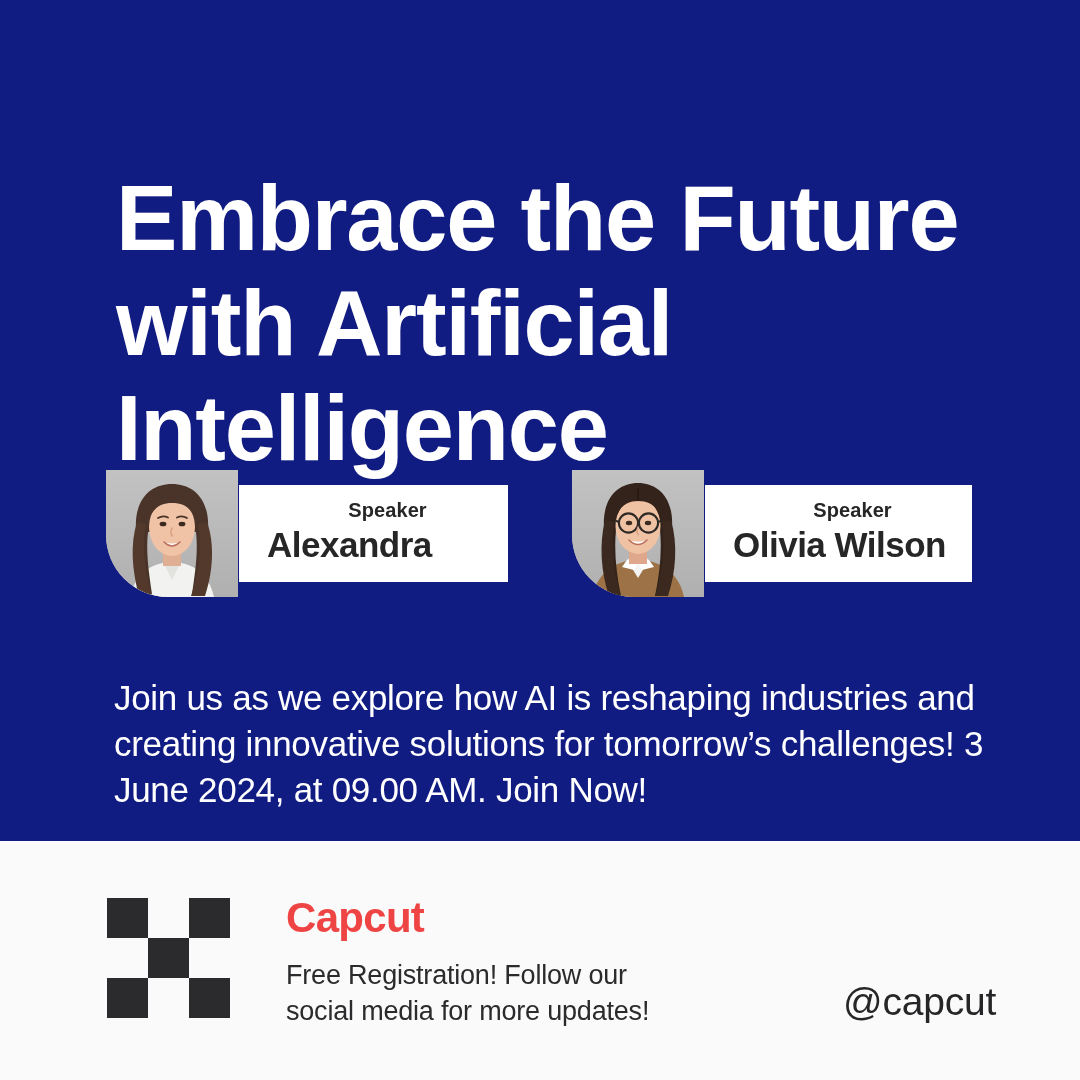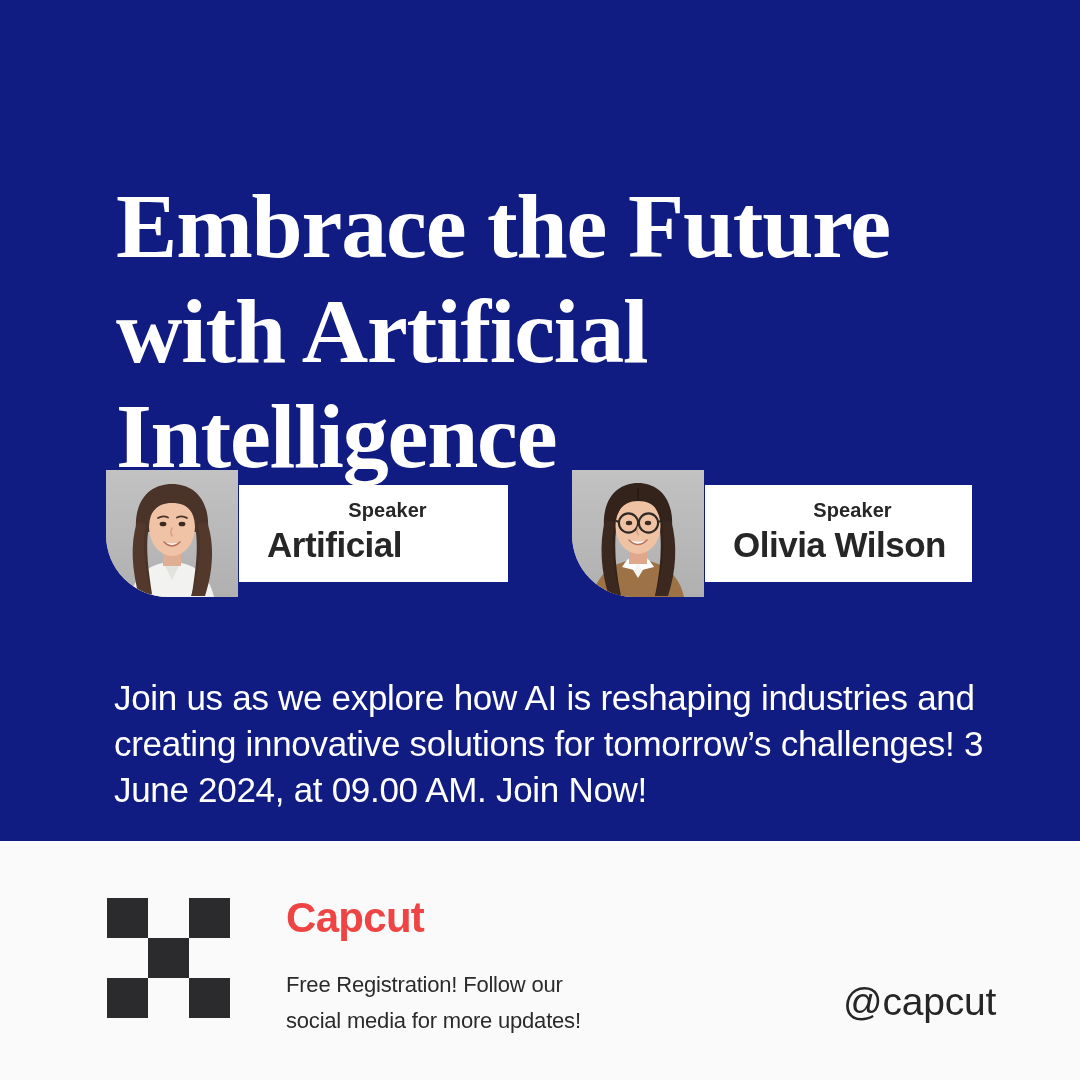--- a/index.html
+++ b/index.html
@@ -26,29 +26,28 @@
     left: 0;
     top: 0;
     width: 1080px;
     height: 841px;
     background: #111C82;
   }
 
   .headline {
     position: absolute;
     left: 116px;
-    top: 112px;
+    top: 104px;
     width: 900px;
     color: #ffffff;
     font-size: 92px;
     line-height: 105px;
     font-weight: 700;
     letter-spacing: -1.2px;
     white-space: pre-line;
-    font-family: Liberation Serif, serif;
   }
 
   
   .speakers {
     position: absolute;
     left: 106px;
     top: 470px;
     width: 880px;
     height: 130px;
   }
@@ -144,22 +143,22 @@
     width: 470px;
   }
   .brand-name {
     font-size: 42px;
     font-weight: 700;
     color: #ef4444;
     letter-spacing: -0.7px;
     line-height: 50px;
   }
   .brand-tagline {
-    margin-top: 24px;
-    font-size: 22px;
+    margin-top: 14px;
+    font-size: 27px;
     line-height: 36px;
     font-weight: 400;
     color: #2b2b2d;
     letter-spacing: -0.2px;
     white-space: pre-line;
   }
 
   .handle {
     position: absolute;
     left: 843px;
@@ -217,21 +216,21 @@
             <path d="M52 48 q5 -3 10 -0.5" stroke="#4a3328" stroke-width="1.8" fill="none" stroke-linecap="round"></path>
             <path d="M71 47.5 q5 -2.5 10 0.5" stroke="#4a3328" stroke-width="1.8" fill="none" stroke-linecap="round"></path>
 
             <path d="M66 58 q-2.5 6 0.5 8" stroke="#d9a184" stroke-width="1.6" fill="none" stroke-linecap="round"></path>
             <path d="M58 72 q8 7 16 0 q-8 3 -16 0 Z" fill="#ffffff"></path>
             <path d="M58 72 q8 8 16 0" stroke="#b9705f" stroke-width="1.6" fill="none" stroke-linecap="round"></path>
           </svg>
         </div>
         <div class="speaker-label">
           <div class="speaker-role">Speaker</div>
-          <div class="speaker-name">Artificial</div>
+          <div class="speaker-name">Alexandra</div>
         </div>
       </div>
 
       <div class="speaker-card second">
         <div class="speaker-photo">
           <svg viewBox="0 0 132 127" preserveAspectRatio="xMidYMid slice" aria-hidden="true">
             <defs>
               <linearGradient id="bg2" x1="0" y1="0" x2="0" y2="1">
                 <stop offset="0%" stop-color="#c2c2c2"></stop>
                 <stop offset="100%" stop-color="#b0b0b0"></stop>

